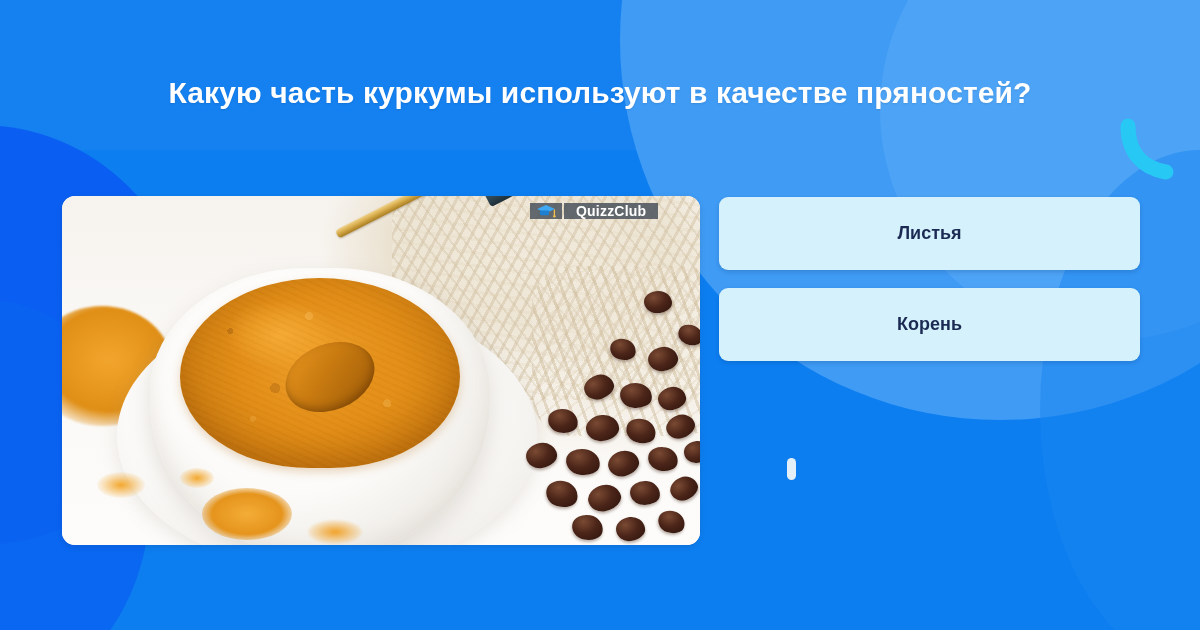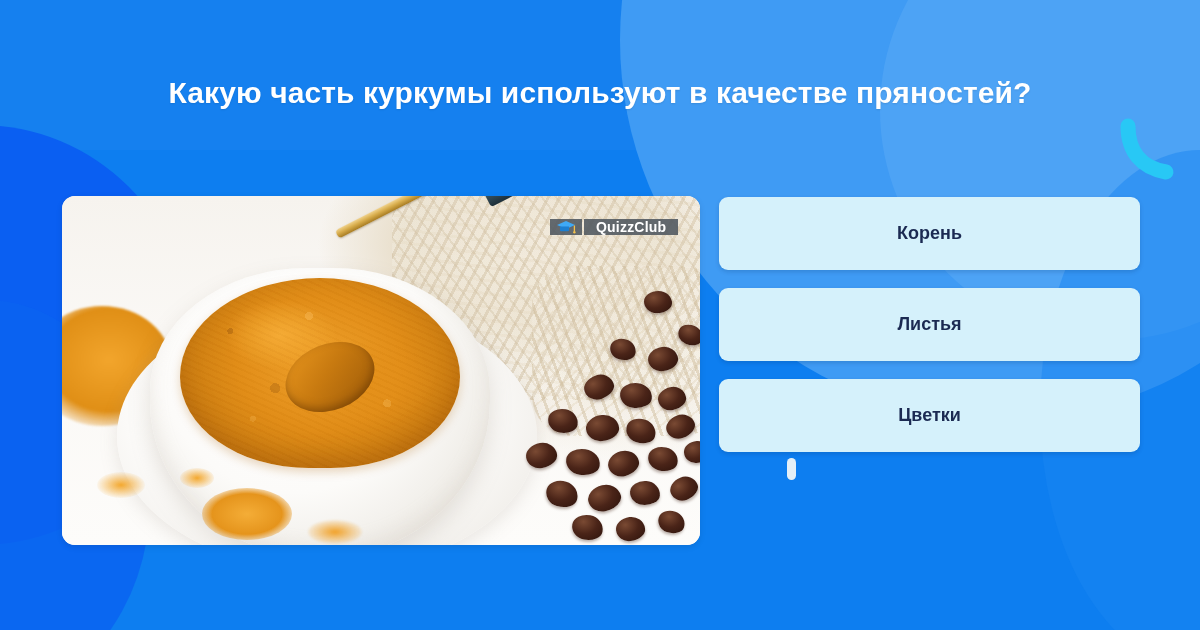--- a/index.html
+++ b/index.html
@@ -166,21 +166,21 @@
   
   .raisins{position:absolute;left:430px;top:95px;width:215px;height:260px;}
   .raisin{
     position:absolute;border-radius:52% 48% 55% 45%/48% 56% 44% 52%;
     background:radial-gradient(ellipse at 34% 30%, #7a4a33 0%, #4a2418 48%, #2b120b 100%);
     box-shadow:0 2px 3px rgba(60,30,15,.35);
   }
 
   
   .watermark{
-    position:absolute;left:488px;top:7px;height:32px;display:flex;align-items:flex-end;
+    position:absolute;left:468px;top:7px;height:32px;display:flex;align-items:flex-start;
   }
   .wm-logo{
     width:32px;background:rgba(78,86,94,.88);
     display:flex;align-items:center;justify-content:center;
   }
   .wm-name{
     background:rgba(78,86,94,.88);color:#ffffff;
     font-size:14px;font-weight:bold;
     display:flex;align-items:center;padding:0 12px;margin-left:2px;
     letter-spacing:.2px;
@@ -277,24 +277,21 @@
             <circle cx="18.4" cy="13.3" r="1.2" fill="#f2c14e"></circle>
           </svg>
         </div>
         <div class="wm-name">QuizzClub</div>
       </div>
     </div>
   </div>
 
   <div class="answers">
     <div class="answer">
-      <span>Корень</span>
-    </div>
-    <div class="answer">
       <span>Листья</span>
     </div>
     <div class="answer">
-      <span>Цветки</span>
+      <span>Корень</span>
     </div>
     <div class="scroll-nub"></div>
   </div>
 
 </div>
 
 </body></html>

